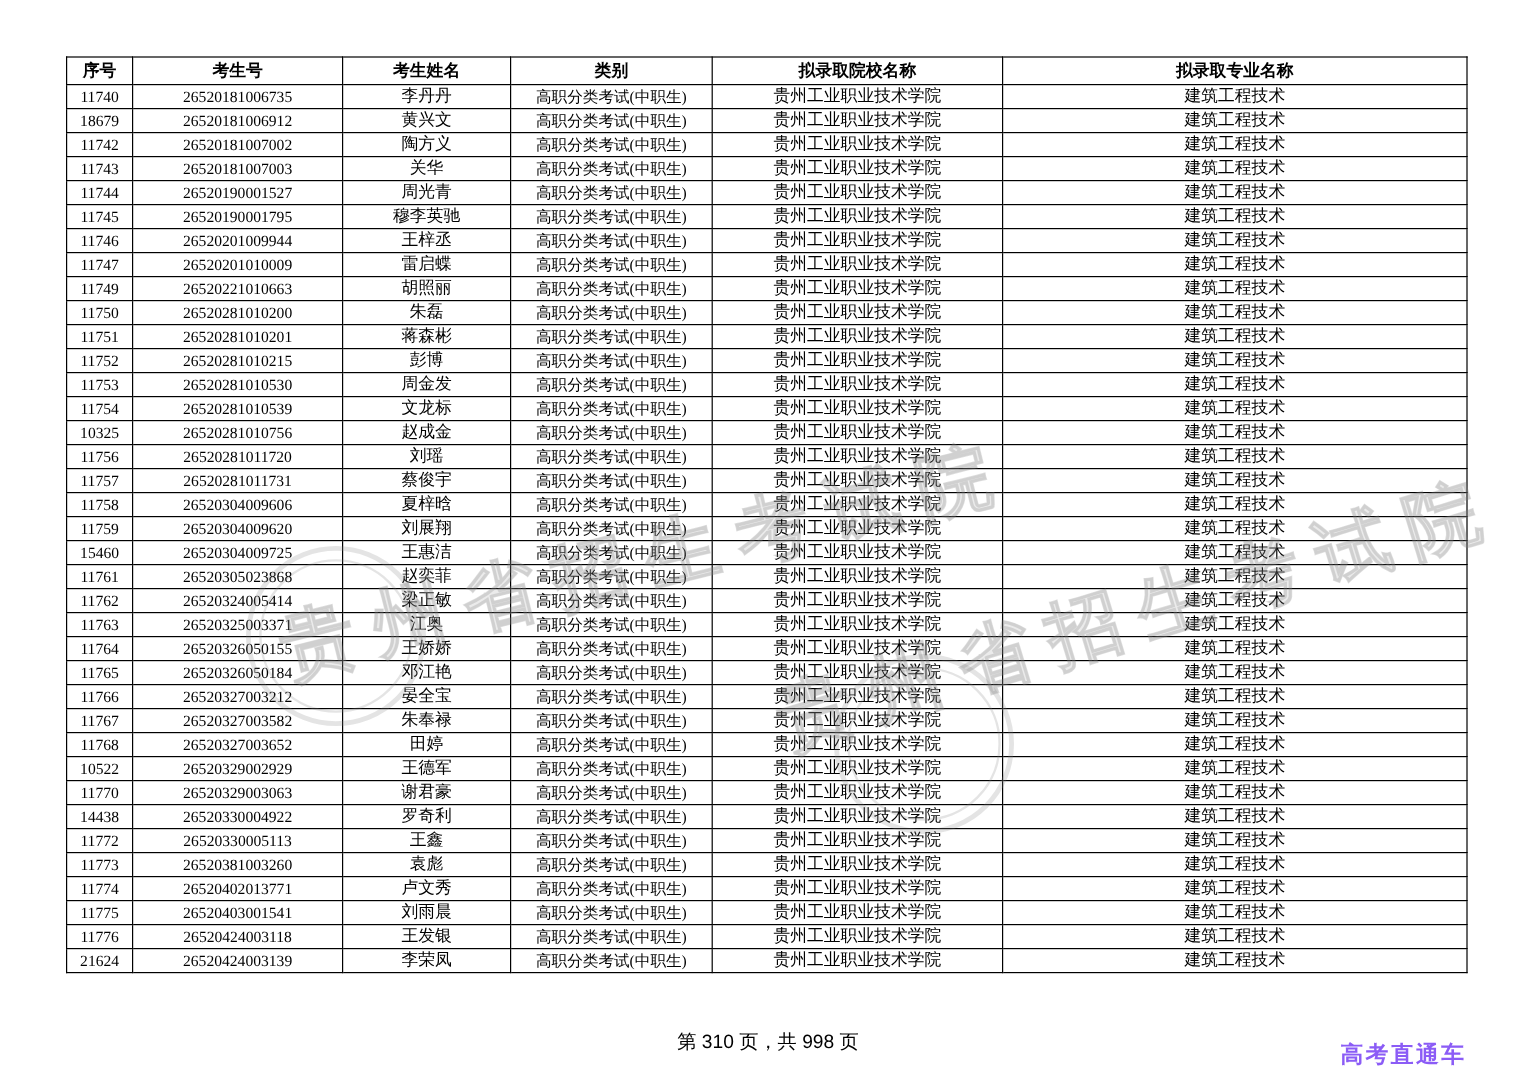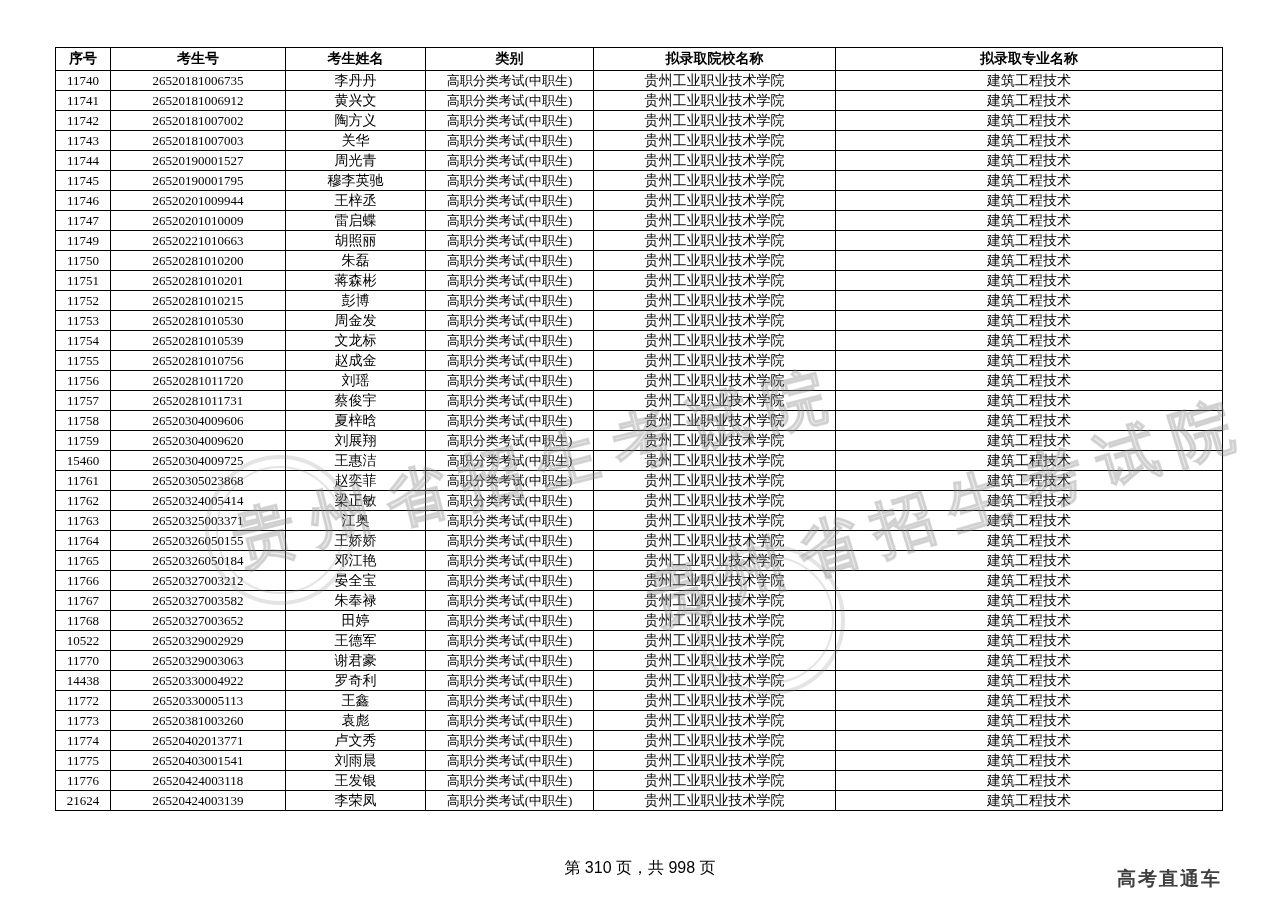--- a/index.html
+++ b/index.html
@@ -31,21 +31,21 @@
   td.col-2, td.col-4, td.col-5 { font-size: 14px; }
 
   
   .page-footer {
     position: absolute; left: 0; right: 0; top: 858px;
     text-align: center; font-size: 16px; z-index: 1;
     font-family: "Liberation Sans", sans-serif;
   }
   .brand {
     position: absolute; right: 58px; top: 866px;
-    font-size: 19px; font-weight: bold; color: #404040;
+    font-size: 19px; font-weight: bold; color: #8b5cf6;
     letter-spacing: 2px; z-index: 1;
     font-family: "Liberation Sans", sans-serif;
   }
 
   
   .watermark {
     position: absolute; z-index: 5; pointer-events: none;
     white-space: nowrap; font-weight: bold; font-size: 62px;
     letter-spacing: 16px;
     color: rgba(130,130,130,0.16);
@@ -98,21 +98,21 @@
       <tbody>
           <tr>
             <td class="col-0">11740</td>
             <td class="col-1">26520181006735</td>
             <td class="col-2">李丹丹</td>
             <td class="col-3">高职分类考试(中职生)</td>
             <td class="col-4">贵州工业职业技术学院</td>
             <td class="col-5">建筑工程技术</td>
           </tr>
           <tr>
-            <td class="col-0">11741</td>
+            <td class="col-0">18679</td>
             <td class="col-1">26520181006912</td>
             <td class="col-2">黄兴文</td>
             <td class="col-3">高职分类考试(中职生)</td>
             <td class="col-4">贵州工业职业技术学院</td>
             <td class="col-5">建筑工程技术</td>
           </tr>
           <tr>
             <td class="col-0">11742</td>
             <td class="col-1">26520181007002</td>
             <td class="col-2">陶方义</td>
@@ -202,21 +202,21 @@
           </tr>
           <tr>
             <td class="col-0">11754</td>
             <td class="col-1">26520281010539</td>
             <td class="col-2">文龙标</td>
             <td class="col-3">高职分类考试(中职生)</td>
             <td class="col-4">贵州工业职业技术学院</td>
             <td class="col-5">建筑工程技术</td>
           </tr>
           <tr>
-            <td class="col-0">11755</td>
+            <td class="col-0">10325</td>
             <td class="col-1">26520281010756</td>
             <td class="col-2">赵成金</td>
             <td class="col-3">高职分类考试(中职生)</td>
             <td class="col-4">贵州工业职业技术学院</td>
             <td class="col-5">建筑工程技术</td>
           </tr>
           <tr>
             <td class="col-0">11756</td>
             <td class="col-1">26520281011720</td>
             <td class="col-2">刘瑶</td>

